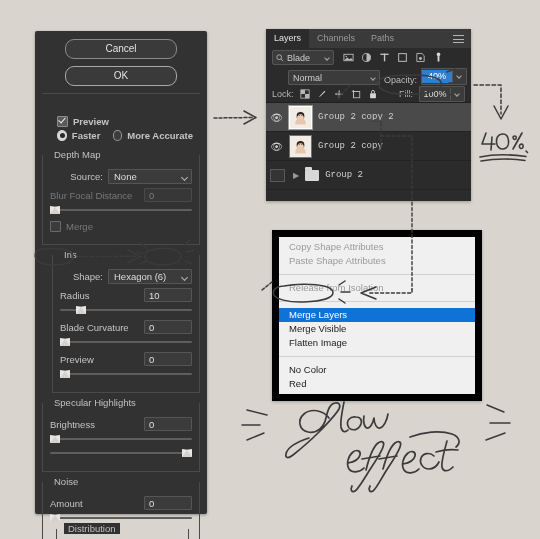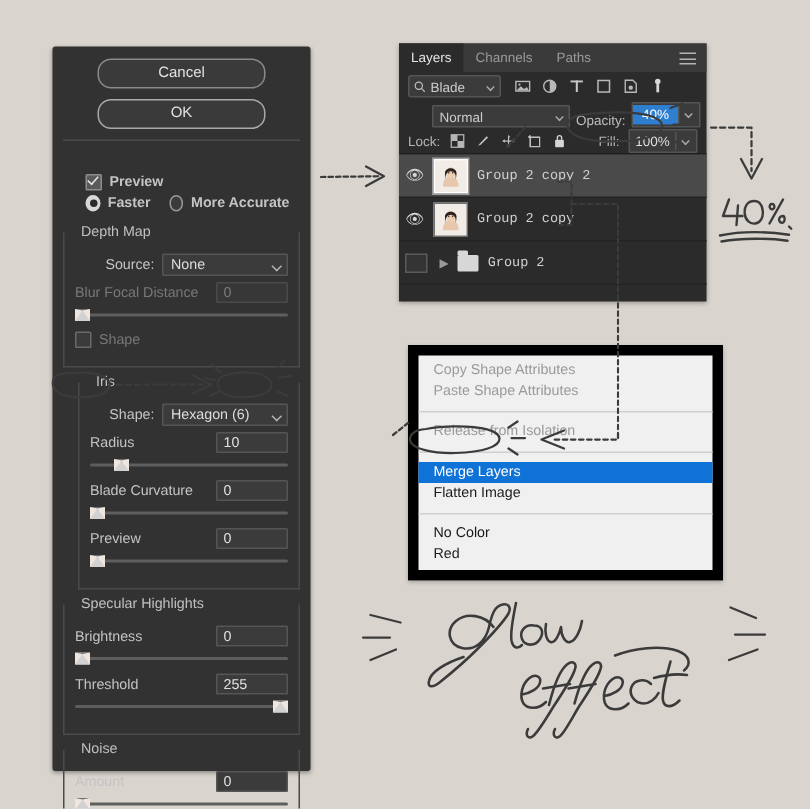--- a/index.html
+++ b/index.html
@@ -208,21 +208,21 @@
         <span class="lbl dim">Blur Focal Distance</span>
         <span class="spacer"></span>
         <span class="numfield dim">0</span>
       </div>
       <div class="slider">
         <div class="track"></div>
         <div class="thumb" style="left:0px"></div>
       </div>
       <div class="row" style="margin-top:7px;">
         <span class="chk empty"></span>
-        <span class="lbl dim">Shape</span>
+        <span class="lbl dim">Merge</span>
       </div>
     </div>
 
     <div class="fieldset" style="margin-top:10px;margin-left:17px;">
       <div class="legend">Iris</div>
       <div class="row">
         <span class="spacer"></span>
         <span class="lbl">Shape:</span>
         <span style="width:5px"></span>
         <span class="select" style="width:84px">Hexagon (6)</span>
@@ -259,25 +259,20 @@
     <div class="fieldset" style="margin-top:10px;">
       <div class="legend">Specular Highlights</div>
       <div class="row">
         <span class="lbl">Brightness</span>
         <span class="spacer"></span>
         <span class="numfield">0</span>
       </div>
       <div class="slider">
         <div class="track"></div>
         <div class="thumb" style="left:0px"></div>
-      </div>
-      <div class="row">
-        <span class="lbl">Threshold</span>
-        <span class="spacer"></span>
-        <span class="numfield">255</span>
       </div>
       <div class="slider">
         <div class="track"></div>
         <div class="thumb" style="right:0px;left:auto"></div>
       </div>
     </div>
 
     <div class="fieldset" style="margin-top:10px;">
       <div class="legend">Noise</div>
       <div class="row">
@@ -433,20 +428,21 @@
       <div class="mi dim">Copy Shape Attributes</div>
       <div class="mi dim">Paste Shape Attributes</div>
     </div>
     <div class="msep"></div>
     <div class="mgroup">
       <div class="mi dim">Release from Isolation</div>
     </div>
     <div class="msep"></div>
     <div class="mgroup">
       <div class="mi hl">Merge Layers</div>
+      <div class="mi">Merge Visible</div>
       <div class="mi">Flatten Image</div>
     </div>
     <div class="msep"></div>
     <div class="mgroup">
       <div class="mi">No Color</div>
       <div class="mi">Red</div>
     </div>
   </div>
 
   <svg class="ink" viewBox="0 0 540 539">

